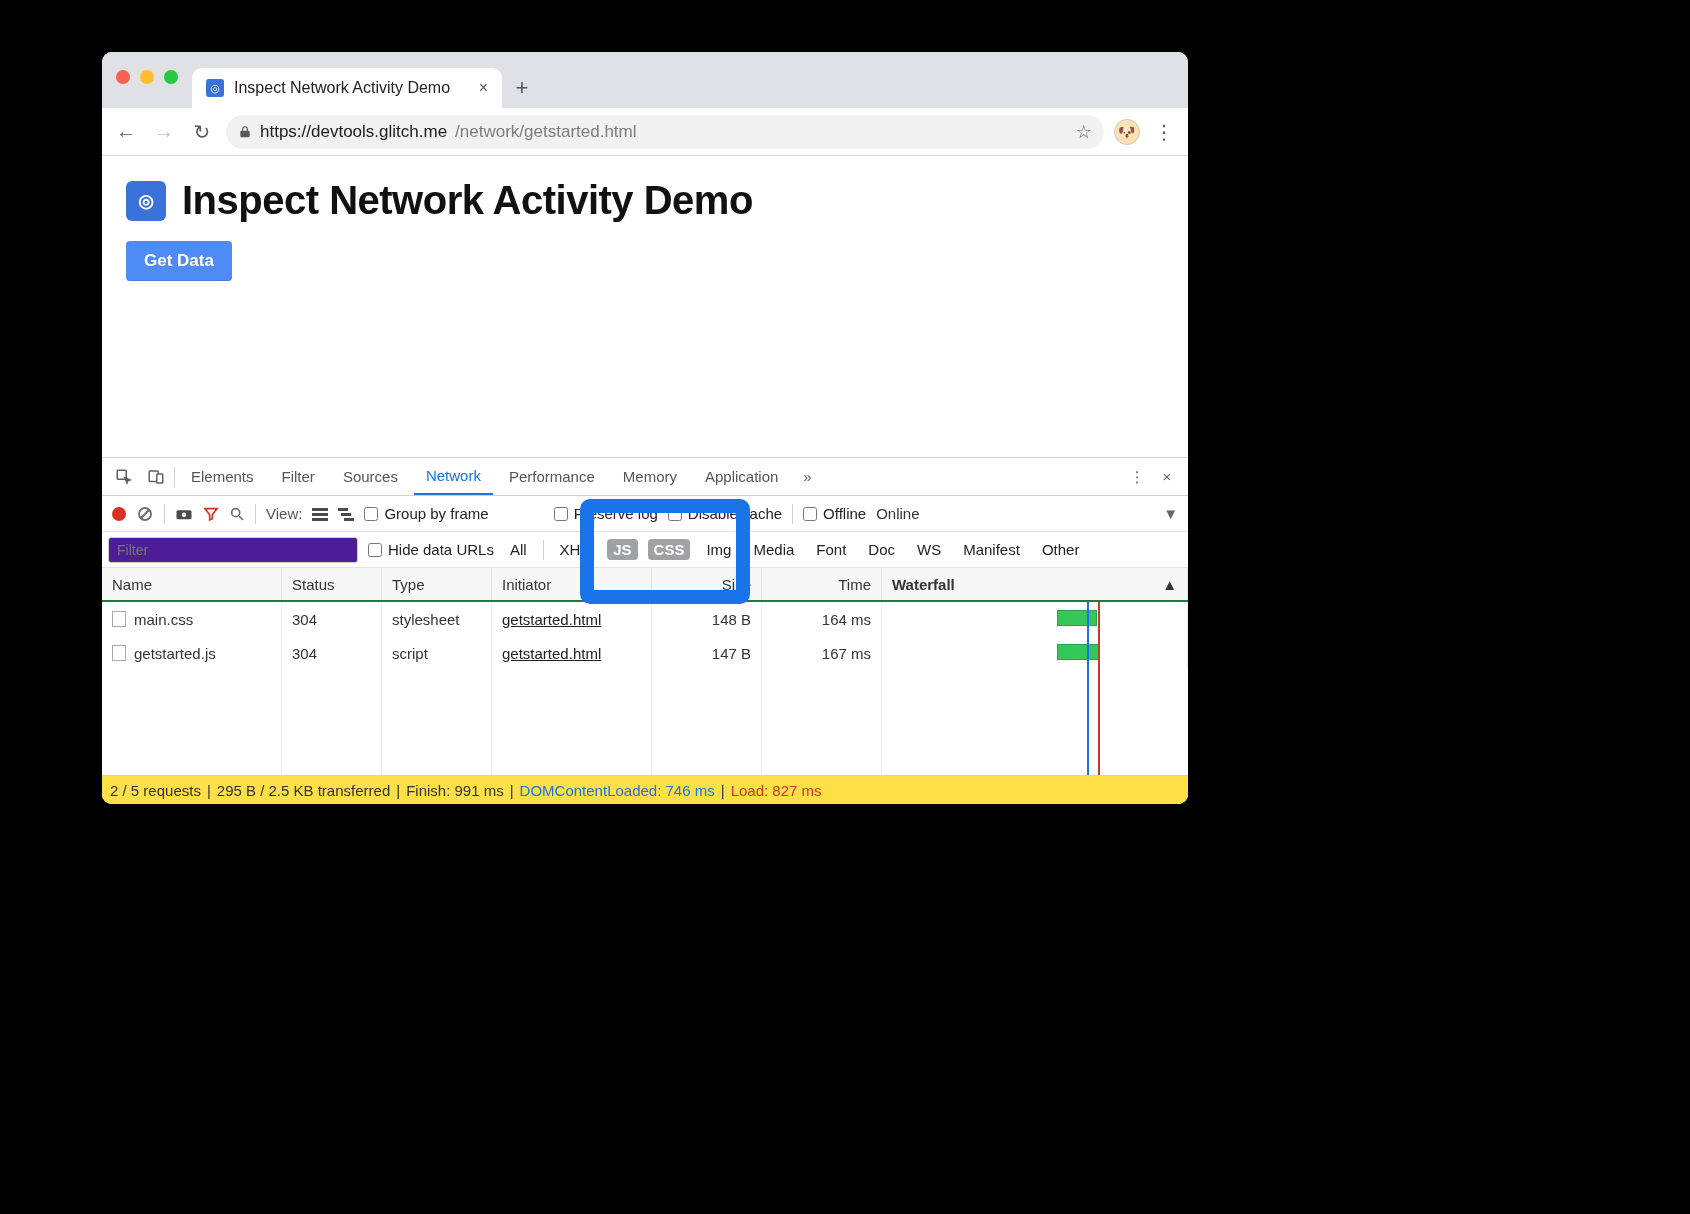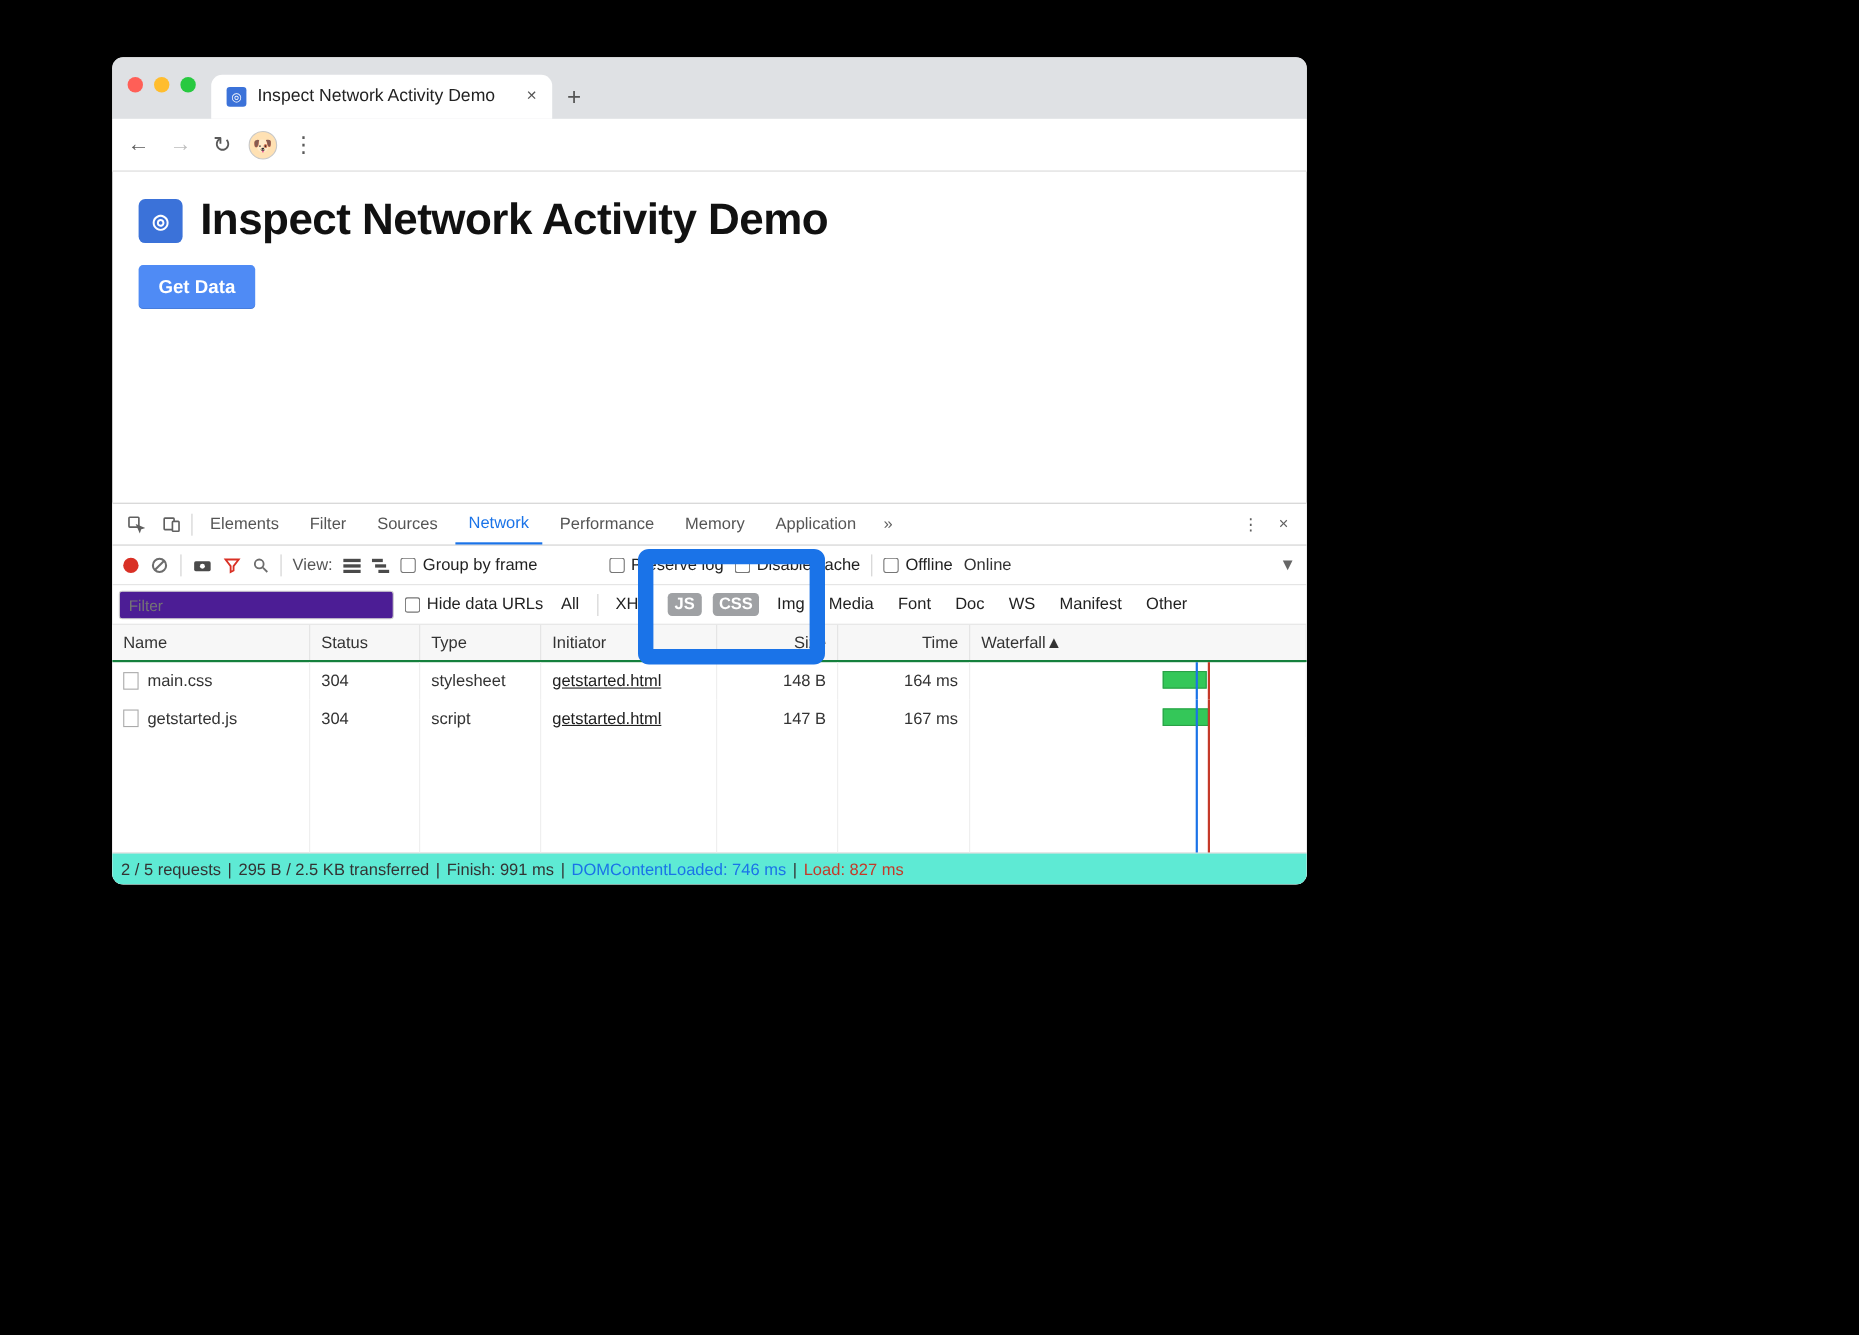--- a/index.html
+++ b/index.html
@@ -67,31 +67,31 @@
   .filter-input { width:250px; height:26px; border:1px solid #d0d0d0; border-radius:3px; padding:0 8px; font-size:14px; color:#888; background:#4c1d95; }
   .ftype { padding:2px 6px; color:#222; border-radius:4px; }
   .ftype.sel { background:#9fa1a4; color:#fff; font-weight:600; }
   
   .highlight-box { position:absolute; border:14px solid #1a73e8; border-radius:10px; pointer-events:none; z-index:50; }
   
   .net-table { flex:1; display:flex; flex-direction:column; border-bottom:1px solid #d0d0d0; }
   .thead, .trow { display:grid; grid-template-columns: 180px 100px 110px 160px 110px 120px 1fr; align-items:center; }
   .thead { height:34px; border-bottom:2px solid #15803d; background:#f7f7f7; }
   .thead > div { padding:0 10px; color:#333; border-right:1px solid #e3e3e3; height:100%; display:flex; align-items:center; }
-  .thead .wf { justify-content:flex-start; }
+  .thead .wf { justify-content:space-between;font-weight:bold; }
   .trow { height:34px; }
   .trow > div { padding:0 10px; border-right:1px solid #eee; height:100%; display:flex; align-items:center; }
   .trow .name { gap:8px; }
   .fi { width:14px;height:16px;border:1px solid #aaa; background:#fff; display:inline-block; position:relative;}
   .lnk { color:#202020; text-decoration:underline; }
   .num { justify-content:flex-end; }
   .wfcell { position:relative; }
   .wfbar { position:absolute; top:8px; height:16px; background:#34c759; border:1px solid #2aa147; }
   .wfline { position:absolute; top:0; bottom:0; width:2px; }
-  .status-row { height:28px; display:flex; align-items:center; padding:0 8px; gap:6px; font-size:15px; color:#333; background:#5eead4; }
+  .status-row { height:28px; display:flex; align-items:center; padding:0 8px; gap:6px; font-size:15px; color:#333; background:#fde047; }
   .status-row .dcl { color:#1a73e8; }
   .status-row .load { color:#c53929; }
 
   
   svg { display:block; }
 </style>
 </head>
 <body>
 
 <div class="stage">
@@ -108,20 +108,30 @@
         <span class="tab-title">Inspect Network Activity Demo</span>
         <span class="tab-close">×</span>
       </div>
       <div class="newtab">+</div>
     </div>
 
     <div class="toolbar">
       <span class="tbtn">←</span>
       <span class="tbtn disabled">→</span>
       <span class="tbtn">↻</span>
+      <div class="omnibox">
+        <span class="lock">
+          <svg width="14" height="14" viewBox="0 0 24 24" fill="#5a5a5a">
+              <path d="M12 2a5 5 0 00-5 5v3H6a2 2 0 00-2 2v7a2 2 0 002 2h12a2 2 0 002-2v-7a2 2 0 00-2-2h-1V7a5 5 0 00-5-5zm-3 5a3 3 0 116 0v3H9V7z"></path>
+            </svg>
+        </span>
+        <span class="url-strong">https://devtools.glitch.me</span>
+          <span class="url-faded">/network/getstarted.html</span>
+        <span class="star">☆</span>
+      </div>
       <span class="avatar">🐶</span>
       <span class="tbtn">⋮</span>
     </div>
 
     <div class="page">
       <div class="page-head">
         <div class="page-logo">◎</div>
         <h1 class="page-title">Inspect Network Activity Demo</h1>
       </div>
       <div class="getdata">Get Data</div>

